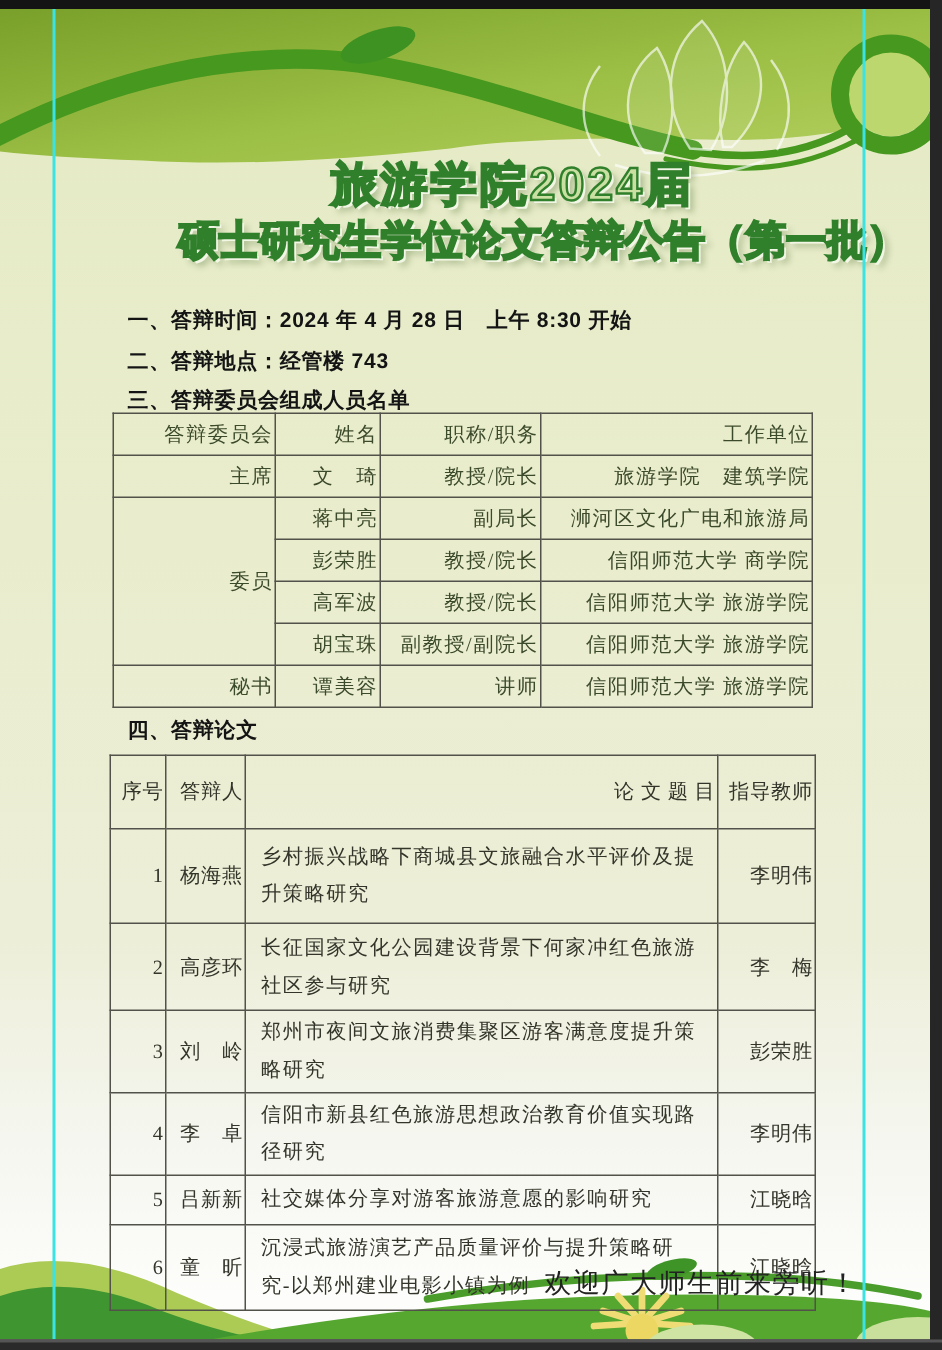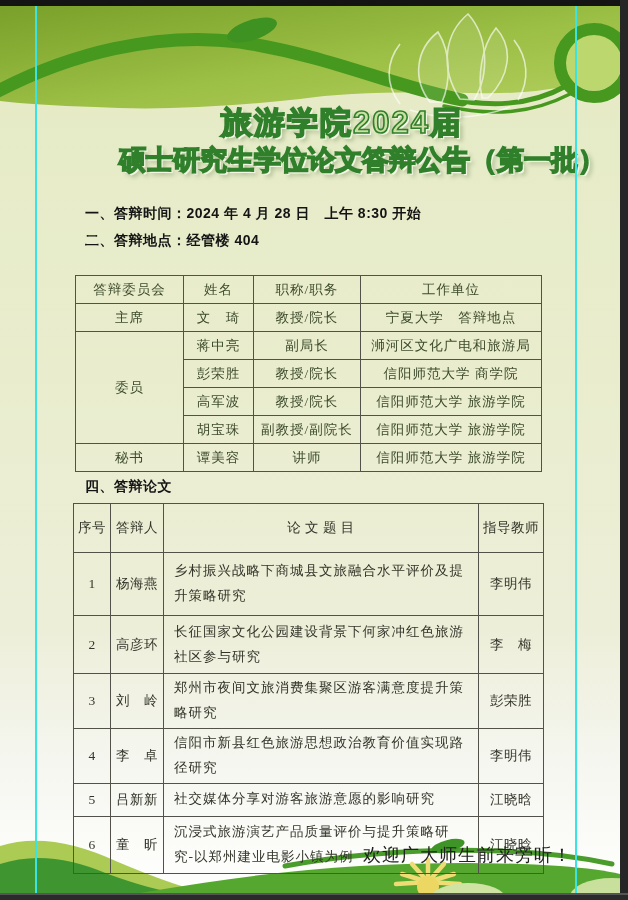--- a/index.html
+++ b/index.html
@@ -36,21 +36,21 @@
   .title-2{top:136px;font-size:27px;letter-spacing:0;padding-left:20px;}
 
   .sec{position:absolute;left:85px;font-size:14px;font-weight:bold;color:#141414;letter-spacing:.5px;white-space:nowrap;text-align:center;}
   .sec-time{top:199px;}
   .sec-place{top:226px;}
   .sec-committee{top:252px;}
   .sec-theses{top:472px;}
 
   table{border-collapse:collapse;table-layout:fixed;position:absolute;
         font-family:"Liberation Serif","DejaVu Serif",serif;}
-  td,th{border:1px solid #52524a;text-align:center;vertical-align:middle;
+  td,th{border:1px solid #52524a;text-align:right;vertical-align:middle;
         font-weight:normal;overflow:hidden;}
 
   .committee{top:269px;left:75px;width:466px;font-size:13.5px;color:#3c4a2c;letter-spacing:1px;}
   .committee tr{height:28px;}
 
   .theses{top:497px;left:73px;width:470px;font-size:13.5px;color:#33352a;letter-spacing:.5px;padding-left:18px;}
   .theses td.t-title{text-align:left;padding:2px 10px;line-height:1.85;letter-spacing:1px;margin-top:48px;}
   .theses td.t-center{text-align:left;}
   .theses tr.h-row{height:49px;}
   .theses tr.r0{height:63px;}
@@ -113,41 +113,42 @@
     <circle cx="428" cy="67" r="11" fill="#ecd763"></circle>
     <ellipse cx="468" cy="79" rx="38" ry="16" fill="#cfe3a2"></ellipse>
     <ellipse cx="612" cy="77" rx="42" ry="19" fill="#c9e09c"></ellipse>
   </svg>
 
   <div class="content">
     <div class="title title-1">旅游学院2024届</div>
     <div class="title title-2">硕士研究生学位论文答辩公告（第一批）</div>
 
     <div class="sec sec-time">一、答辩时间：2024 年 4 月 28 日　上午 8:30 开始</div>
-    <div class="sec sec-place">二、答辩地点：经管楼 404</div>
+    <div class="sec sec-place">二、答辩地点：经管楼 743</div>
+    <div class="sec sec-committee">三、答辩委员会组成人员名单</div>
 
     <table class="committee">
       <colgroup>
           <col style="width:108px">
           <col style="width:70px">
           <col style="width:107px">
           <col style="width:181px">
         </colgroup>
       <tbody>
           <tr>
         <th>答辩委员会</th>
         <th>姓名</th>
         <th>职称/职务</th>
         <th>工作单位</th>
       </tr>
       <tr>
         <td>主席</td>
         <td>文　琦</td>
         <td>教授/院长</td>
-        <td>宁夏大学　答辩地点</td>
+        <td>旅游学院　建筑学院</td>
       </tr>
       <tr>
         <td rowspan="4">委员</td>
         <td>蒋中亮</td>
         <td>副局长</td>
         <td>浉河区文化广电和旅游局</td>
       </tr>
       <tr>
         <td>彭荣胜</td>
         <td>教授/院长</td>

